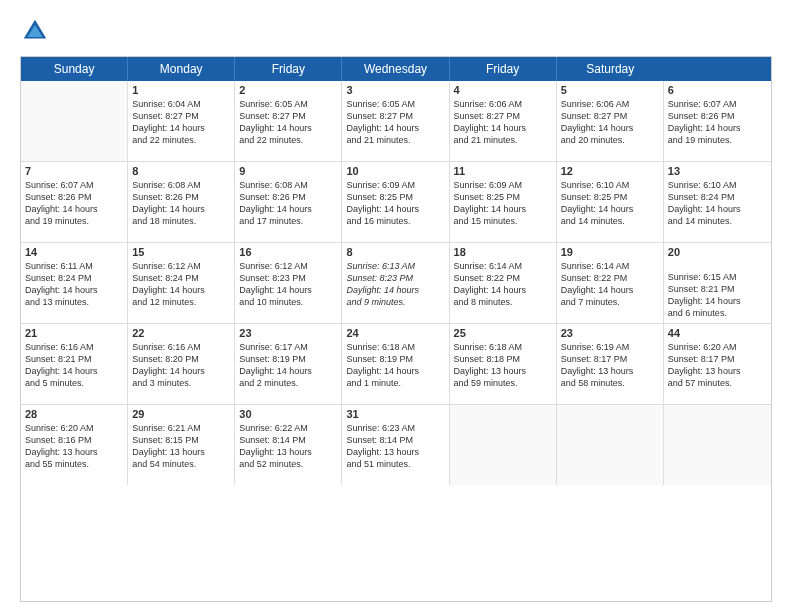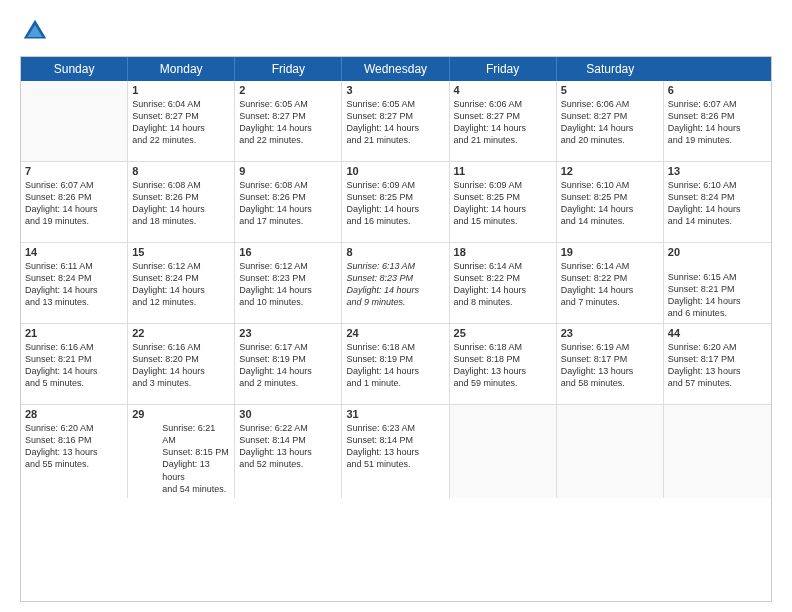--- a/index.html
+++ b/index.html
@@ -353,21 +353,21 @@
         <div class="cal-row">
           <div class="cal-cell">
             <span class="day-num">28</span>
             <div class="cell-info" style="white-space: pre-line;">Sunrise: 6:20 AM
 Sunset: 8:16 PM
 Daylight: 13 hours
 and 55 minutes.</div>
           </div>
           <div class="cal-cell">
             <span class="day-num">29</span>
-            <div class="cell-info" style="white-space: pre-line; margin-left: 30px;">Sunrise: 6:21 AM
+            <div class="cell-info" style="white-space: pre-line;">Sunrise: 6:21 AM
 Sunset: 8:15 PM
 Daylight: 13 hours
 and 54 minutes.</div>
           </div>
           <div class="cal-cell">
             <span class="day-num">30</span>
             <div class="cell-info" style="white-space: pre-line;">Sunrise: 6:22 AM
 Sunset: 8:14 PM
 Daylight: 13 hours
 and 52 minutes.</div>

